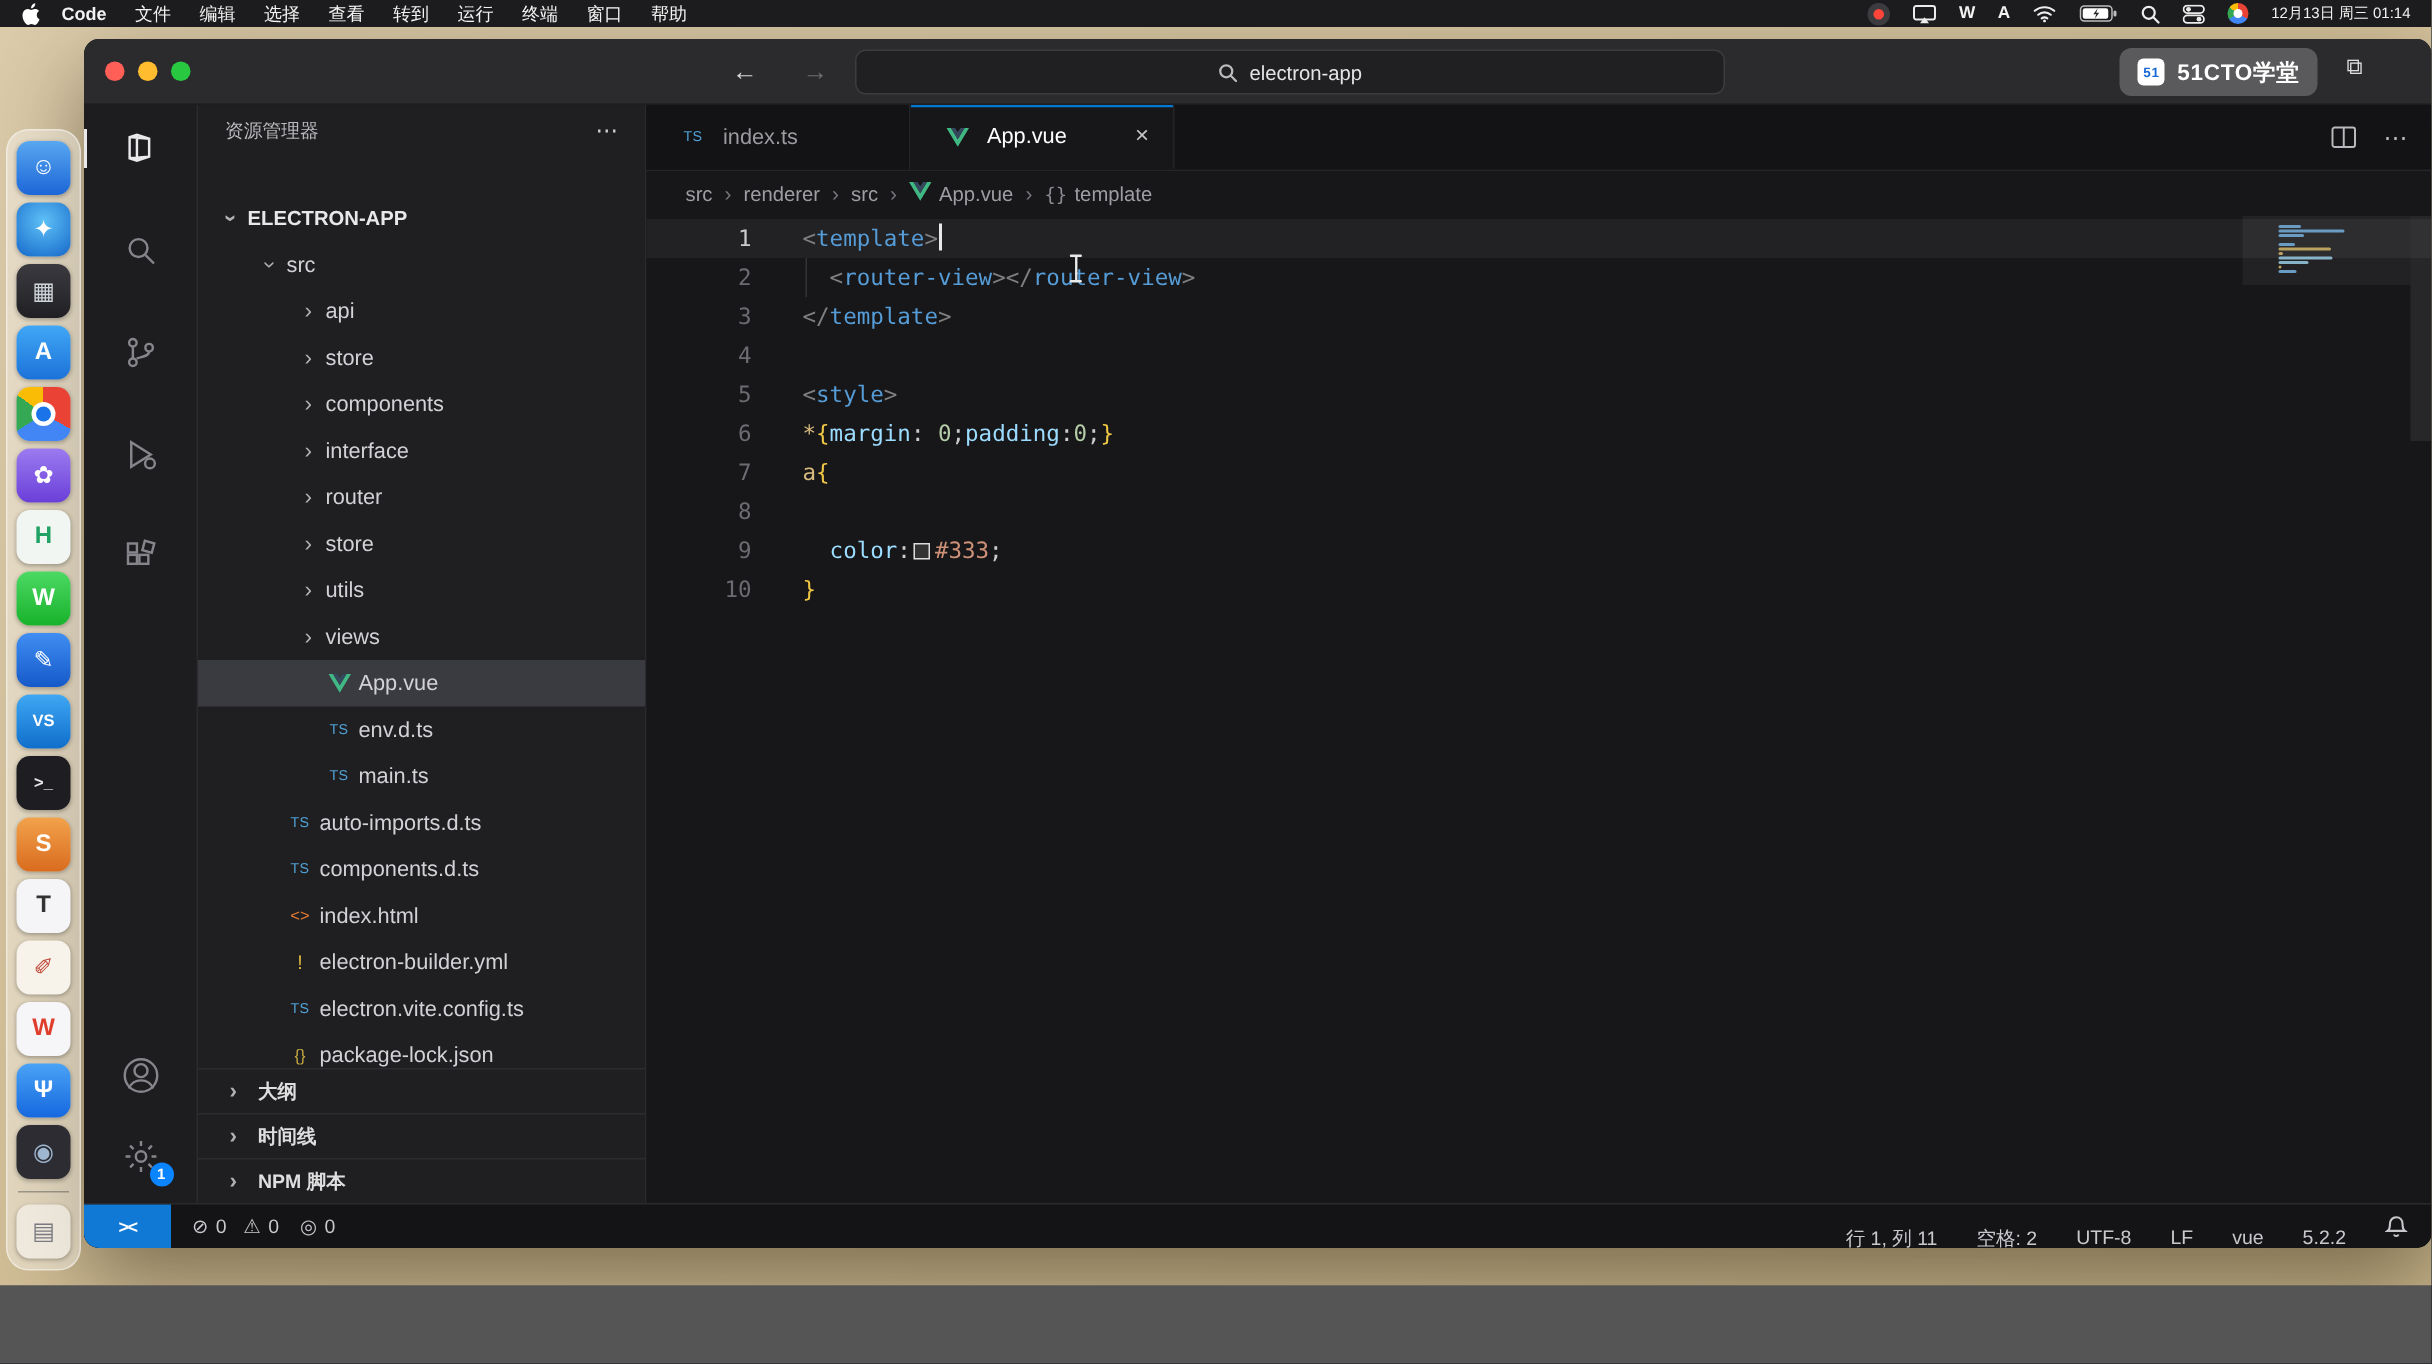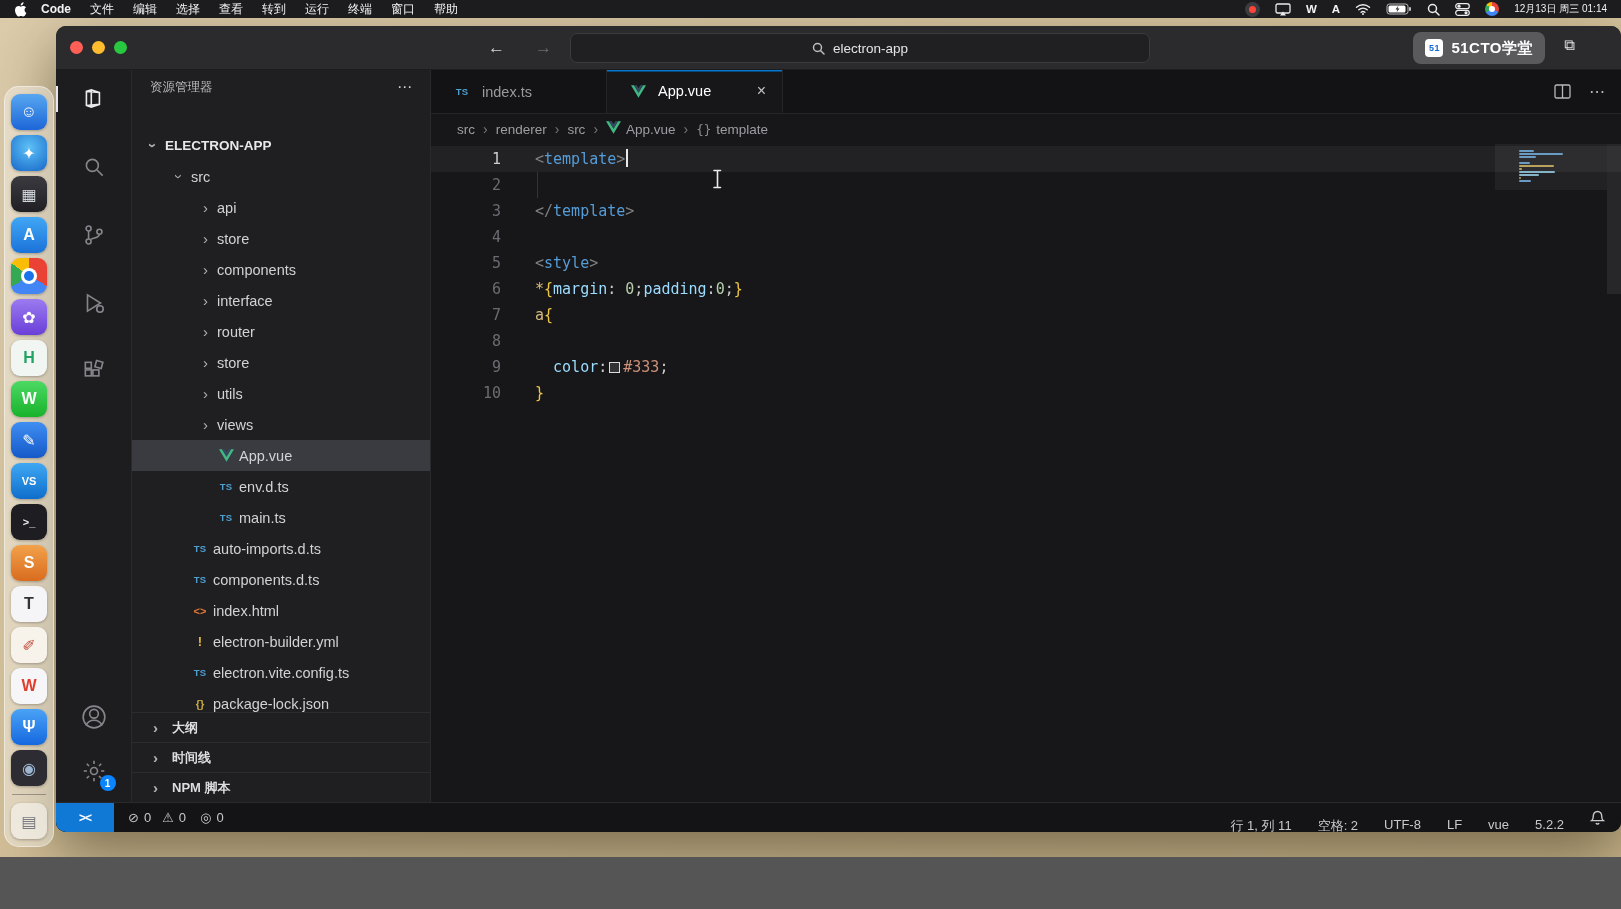--- a/index.html
+++ b/index.html
@@ -71,21 +71,21 @@
     flex-direction:column; flex:none; min-height:0; }
   .explorer-head { height:34px; display:flex; align-items:center; padding:0 18px; color:#b9b9be;
     font-size:12.5px; flex:none; }
   .explorer-more { margin-left:auto; color:#cfcfd2; font-size:15px; }
   .tree { flex:1; overflow:hidden; padding-top:26px; font-size:14.5px; color:#d2d2d6; }
   .row { height:31px; display:flex; align-items:center; cursor:default; white-space:nowrap; }
   .row.root { font-weight:700; font-size:13.5px; color:#e8e8ea; padding-left:12px; }
   .row.selected { background:#3a3a41; }
   .chev { width:19px; flex:none; color:#b2b2b6; font-size:15px; display:inline-flex; justify-content:center; }
   .chev.open { transform:rotate(90deg); }
-  .ficon { width:22px; flex:none; display:inline-flex; align-items:center; justify-content:center; font-weight:700; }
+  .ficon { width:22px; flex:none; display:inline-flex; align-items:center; justify-content:center; font-weight:400; }
   .ficon.ts   { color:#4f9fd1; font-size:9.5px; letter-spacing:.3px; }
   .ficon.html { color:#e37933; font-size:11px; }
   .ficon.json { color:#c5a842; font-size:11px; }
   .ficon.yml  { color:#e0b93e; font-size:13px; }
   .ficon.info { color:#4f9fd1; font-size:13px; font-weight:400; }
   .flabel { padding-left:2px; }
   .sections { flex:none; }
   .section-row { height:30px; display:flex; align-items:center; gap:7px; padding:0 14px;
     border-top:1px solid #2c2c30; font-weight:700; font-size:13px; color:#dededf; }
   
@@ -487,20 +487,21 @@
             </span>
           </div>
         <div class="code">
           <div>
               <div class="code-line cur-line">
                 <span class="gutter cur">1</span>
                 <span class="line-text"><span class="c-punct">&lt;</span><span class="c-tag">template</span><span class="c-punct">&gt;</span><span class="caret"></span></span>
               </div>
               <div class="code-line guide">
                 <span class="gutter">2</span>
+                <span class="line-text"><span class="c-plain">  </span><span class="c-punct">&lt;</span><span class="c-tag">router-view</span><span class="c-punct">&gt;</span><span class="c-punct">&lt;/</span><span class="c-tag">router-view</span><span class="c-punct">&gt;</span></span>
               </div>
               <div class="code-line">
                 <span class="gutter">3</span>
                 <span class="line-text"><span class="c-punct">&lt;/</span><span class="c-tag">template</span><span class="c-punct">&gt;</span></span>
               </div>
               <div class="code-line">
                 <span class="gutter">4</span>
                 <span class="line-text"></span>
               </div>
               <div class="code-line">

